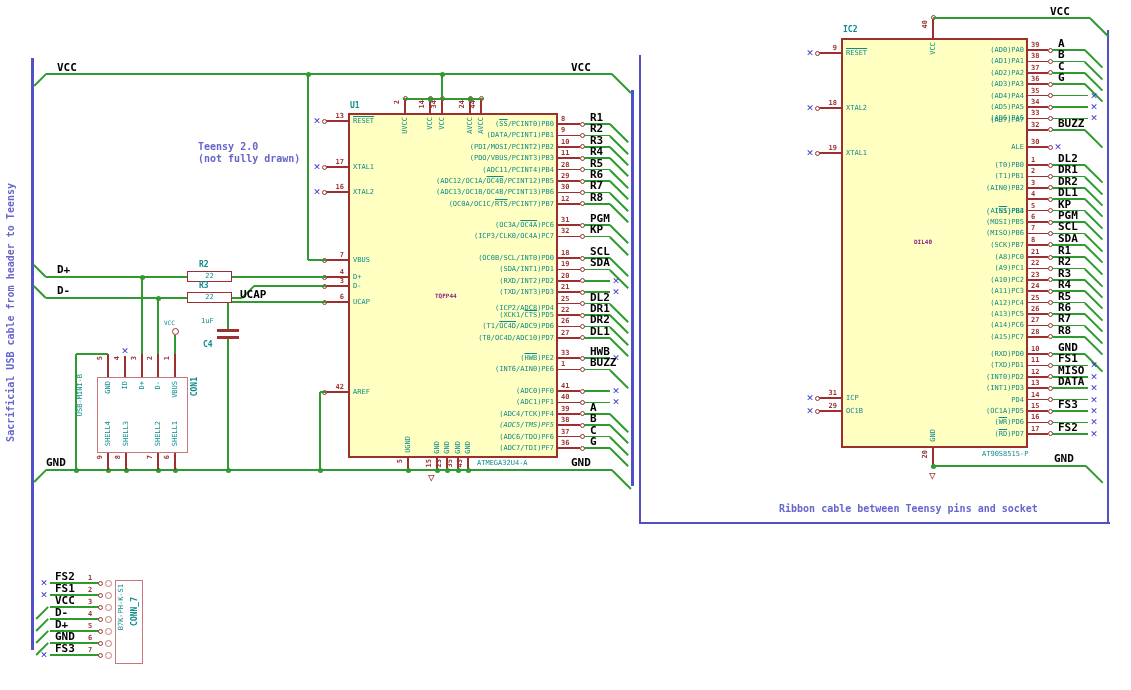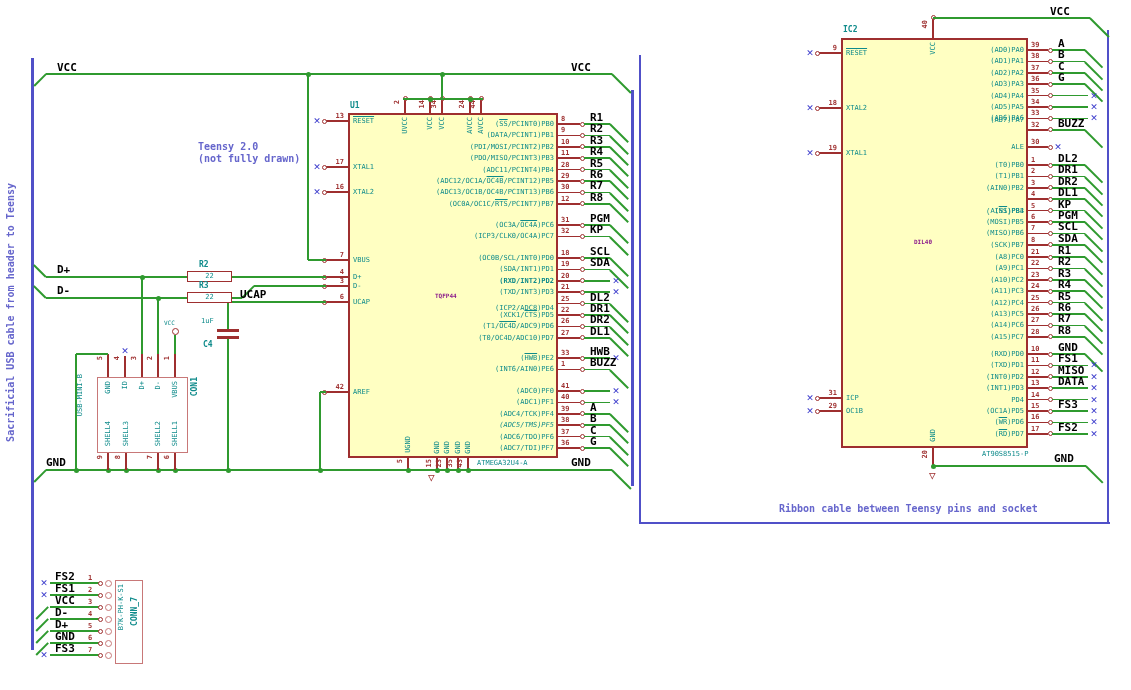--- a/index.html
+++ b/index.html
@@ -65,21 +65,21 @@
     <div class="w" style="left: 584px; top: 134.65px; width: 26px; height: 1.5px; background: rgb(47, 154, 47);"></div>
     <div class="net" style="left: 590px; top: 123.4px;">R2</div>
     <div class="w" style="left: 610px; top: 134.65px; width: 26px; height: 1.5px; background: rgb(47, 154, 47); transform: rotate(45deg); transform-origin: left center;"></div>
     <div class="pname r" style="left: 410px; top: 141.8px; width: 144px;">(PDI/MOSI/PCINT2)PB2</div>
     <div class="pnum" style="left: 561px; top: 137.8px;">10</div>
     <div class="w" style="left: 558px; top: 146.05px; width: 22px; height: 1.5px; background: rgb(158, 47, 47);"></div>
     <div class="pc" style="left: 579.5px; top: 144.3px;"></div>
     <div class="w" style="left: 584px; top: 146.05px; width: 26px; height: 1.5px; background: rgb(47, 154, 47);"></div>
     <div class="net" style="left: 590px; top: 134.8px;">R3</div>
     <div class="w" style="left: 610px; top: 146.05px; width: 26px; height: 1.5px; background: rgb(47, 154, 47); transform: rotate(45deg); transform-origin: left center;"></div>
-    <div class="pname r" style="left: 410px; top: 153.2px; width: 144px;">(PDO/MISO/PCINT3)PB3</div>
+    <div class="pname r" style="left: 410px; top: 153.2px; width: 144px;">(PDO/VBUS/PCINT3)PB3</div>
     <div class="pnum" style="left: 561px; top: 149.2px;">11</div>
     <div class="w" style="left: 558px; top: 157.45px; width: 22px; height: 1.5px; background: rgb(158, 47, 47);"></div>
     <div class="pc" style="left: 579.5px; top: 155.7px;"></div>
     <div class="w" style="left: 584px; top: 157.45px; width: 26px; height: 1.5px; background: rgb(47, 154, 47);"></div>
     <div class="net" style="left: 590px; top: 146.2px;">R4</div>
     <div class="w" style="left: 610px; top: 157.45px; width: 26px; height: 1.5px; background: rgb(47, 154, 47); transform: rotate(45deg); transform-origin: left center;"></div>
     <div class="pname r" style="left: 410px; top: 164.6px; width: 144px;">(ADC11/PCINT4)PB4</div>
     <div class="pnum" style="left: 561px; top: 160.6px;">28</div>
     <div class="w" style="left: 558px; top: 168.85px; width: 22px; height: 1.5px; background: rgb(158, 47, 47);"></div>
     <div class="pc" style="left: 579.5px; top: 167.1px;"></div>
@@ -128,21 +128,21 @@
     <div class="w" style="left: 584px; top: 257.25px; width: 26px; height: 1.5px; background: rgb(47, 154, 47);"></div>
     <div class="net" style="left: 590px; top: 246px;">SCL</div>
     <div class="w" style="left: 610px; top: 257.25px; width: 26px; height: 1.5px; background: rgb(47, 154, 47); transform: rotate(45deg); transform-origin: left center;"></div>
     <div class="pname r" style="left: 410px; top: 264.4px; width: 144px;">(SDA/INT1)PD1</div>
     <div class="pnum" style="left: 561px; top: 260.4px;">19</div>
     <div class="w" style="left: 558px; top: 268.65px; width: 22px; height: 1.5px; background: rgb(158, 47, 47);"></div>
     <div class="pc" style="left: 579.5px; top: 266.9px;"></div>
     <div class="w" style="left: 584px; top: 268.65px; width: 26px; height: 1.5px; background: rgb(47, 154, 47);"></div>
     <div class="net" style="left: 590px; top: 257.4px;">SDA</div>
     <div class="w" style="left: 610px; top: 268.65px; width: 26px; height: 1.5px; background: rgb(47, 154, 47); transform: rotate(45deg); transform-origin: left center;"></div>
-    <div class="pname r" style="left: 410px; top: 275.8px; width: 144px; font-weight: bold;">(RXD/INT2)PD2</div>
+    <div class="pname r" style="left: 410px; top: 275.8px; width: 144px;">(RXD/INT2)PD2</div>
     <div class="pnum" style="left: 561px; top: 271.8px;">20</div>
     <div class="w" style="left: 558px; top: 280.05px; width: 22px; height: 1.5px; background: rgb(158, 47, 47);"></div>
     <div class="pc" style="left: 579.5px; top: 278.3px;"></div>
     <div class="w" style="left: 584px; top: 280.05px; width: 26px; height: 1.5px; background: rgb(47, 154, 47);"></div>
     <div class="nc" style="left: 611px; top: 275.8px;">✕</div>
     <div class="pname r" style="left: 410px; top: 287.2px; width: 144px;">(TXD/INT3)PD3</div>
     <div class="pnum" style="left: 561px; top: 283.2px;">21</div>
     <div class="w" style="left: 558px; top: 291.45px; width: 22px; height: 1.5px; background: rgb(158, 47, 47);"></div>
     <div class="pc" style="left: 579.5px; top: 289.7px;"></div>
     <div class="w" style="left: 584px; top: 291.45px; width: 26px; height: 1.5px; background: rgb(47, 154, 47);"></div>

